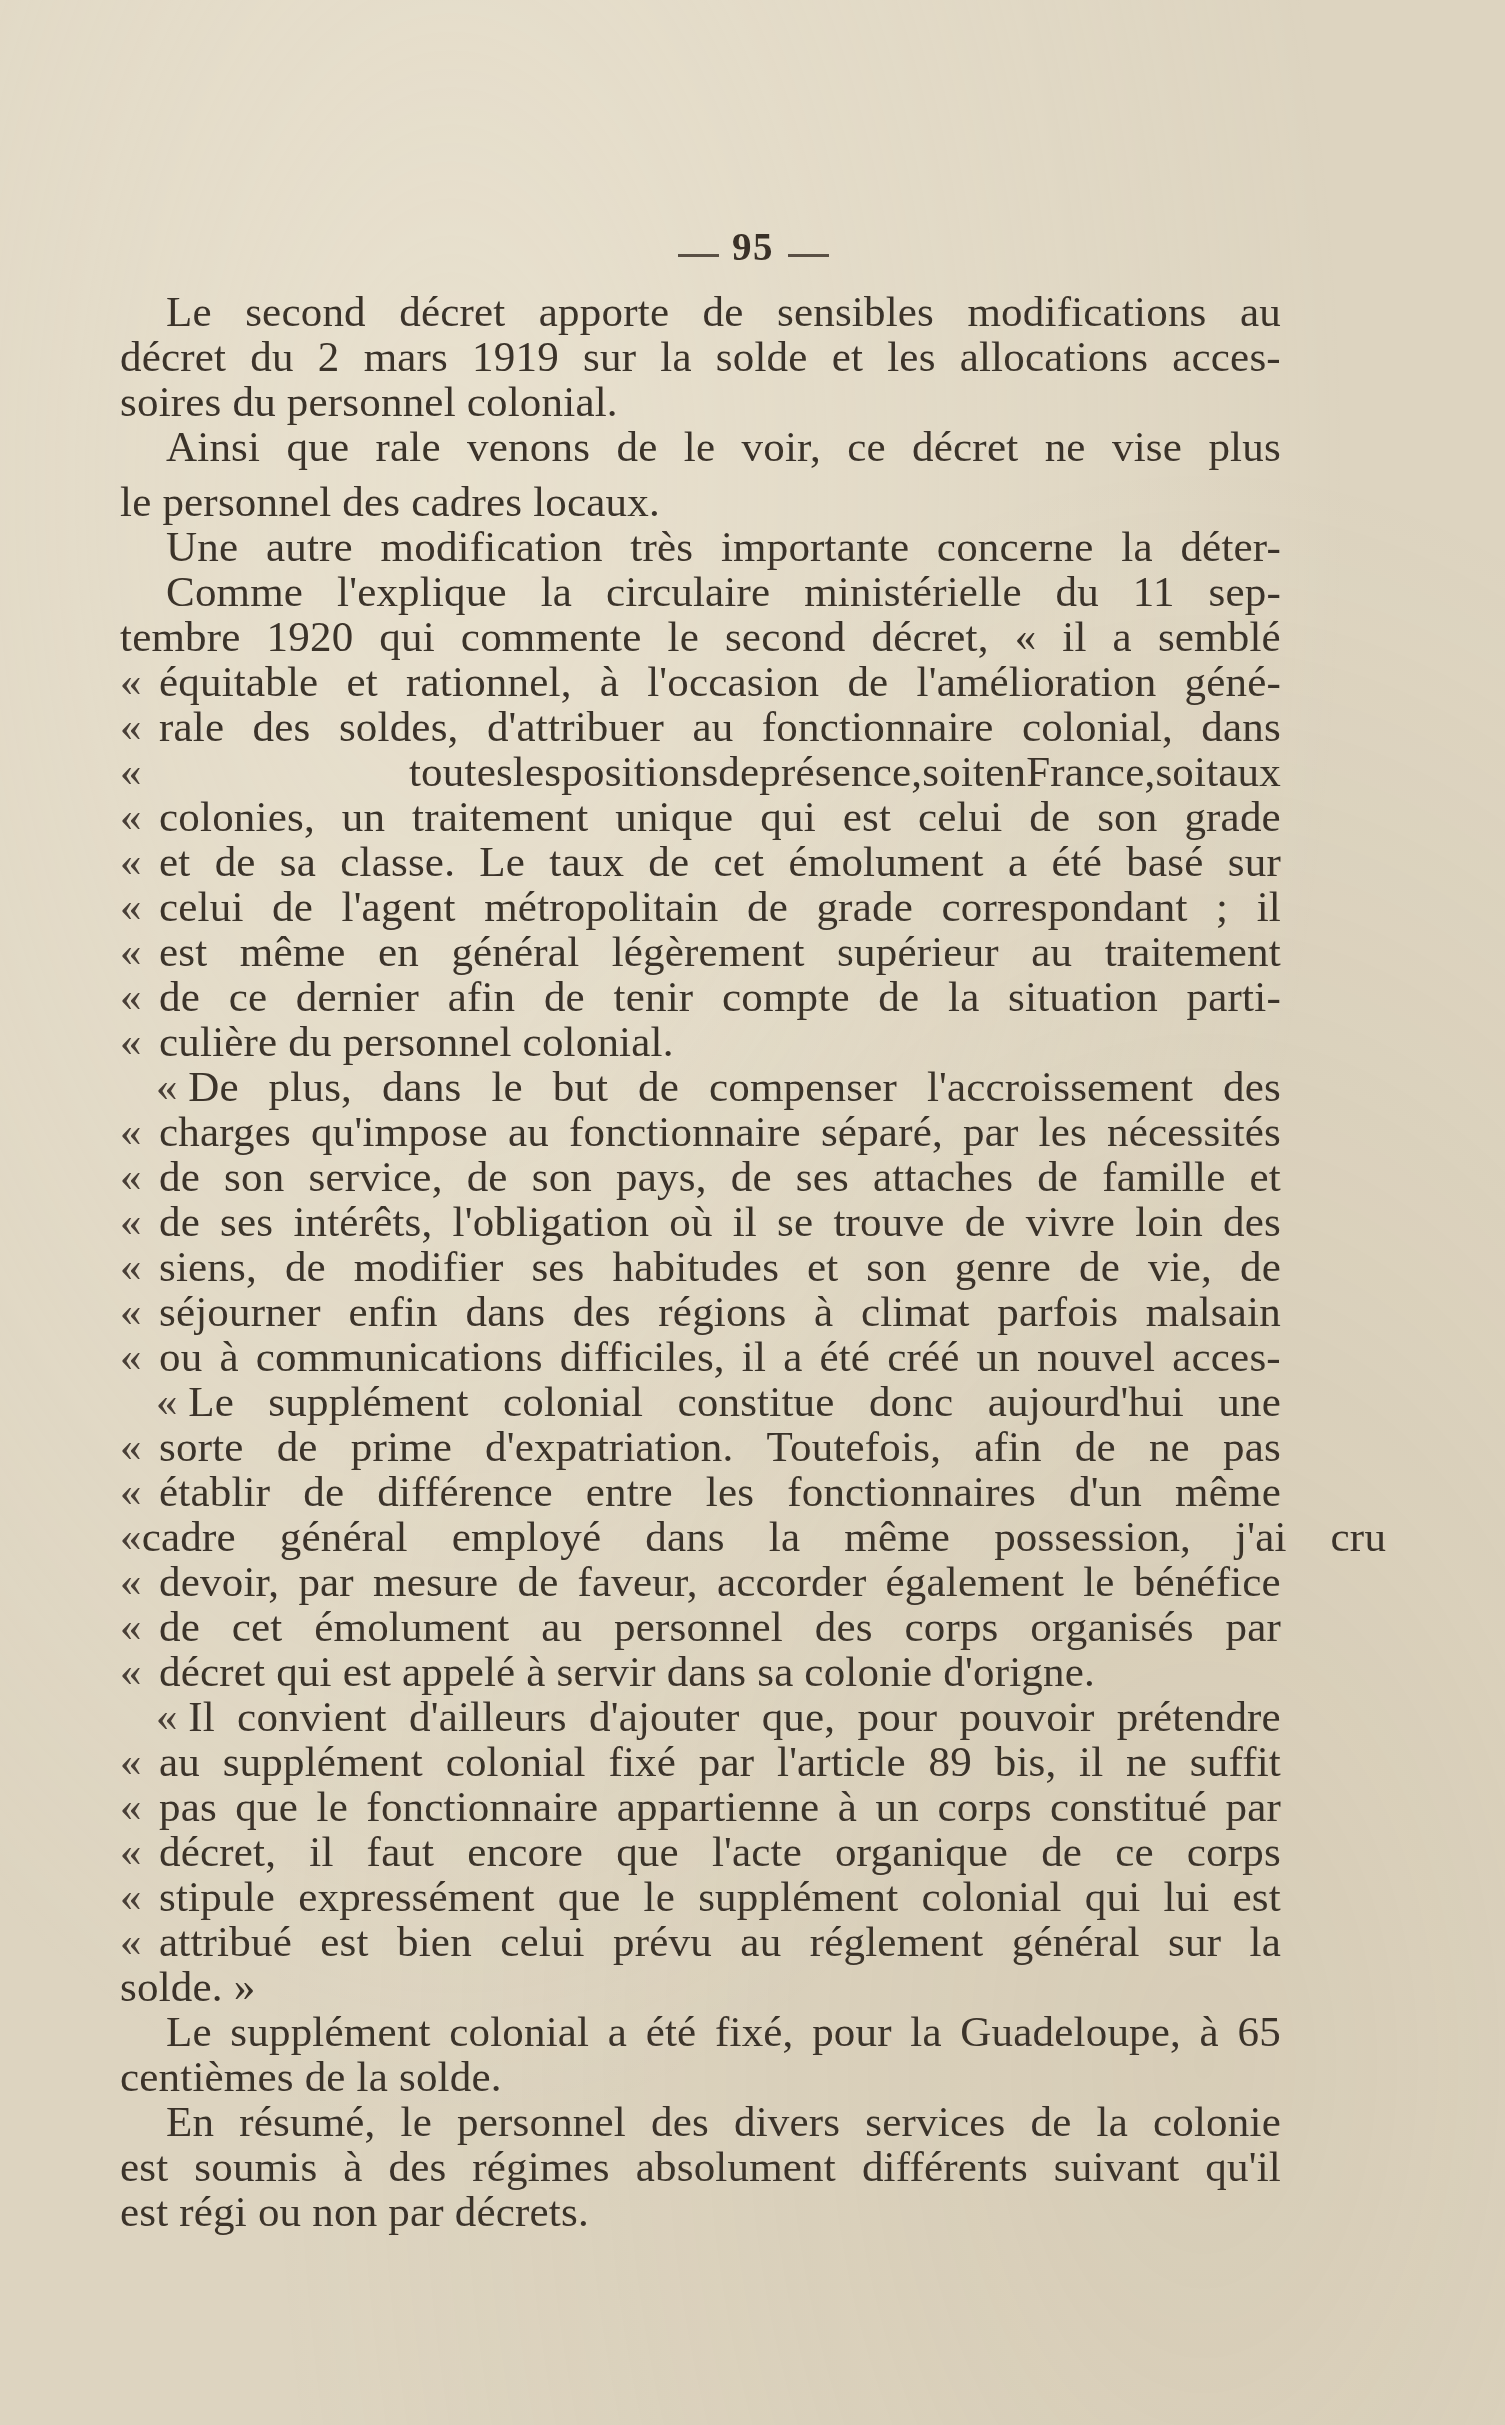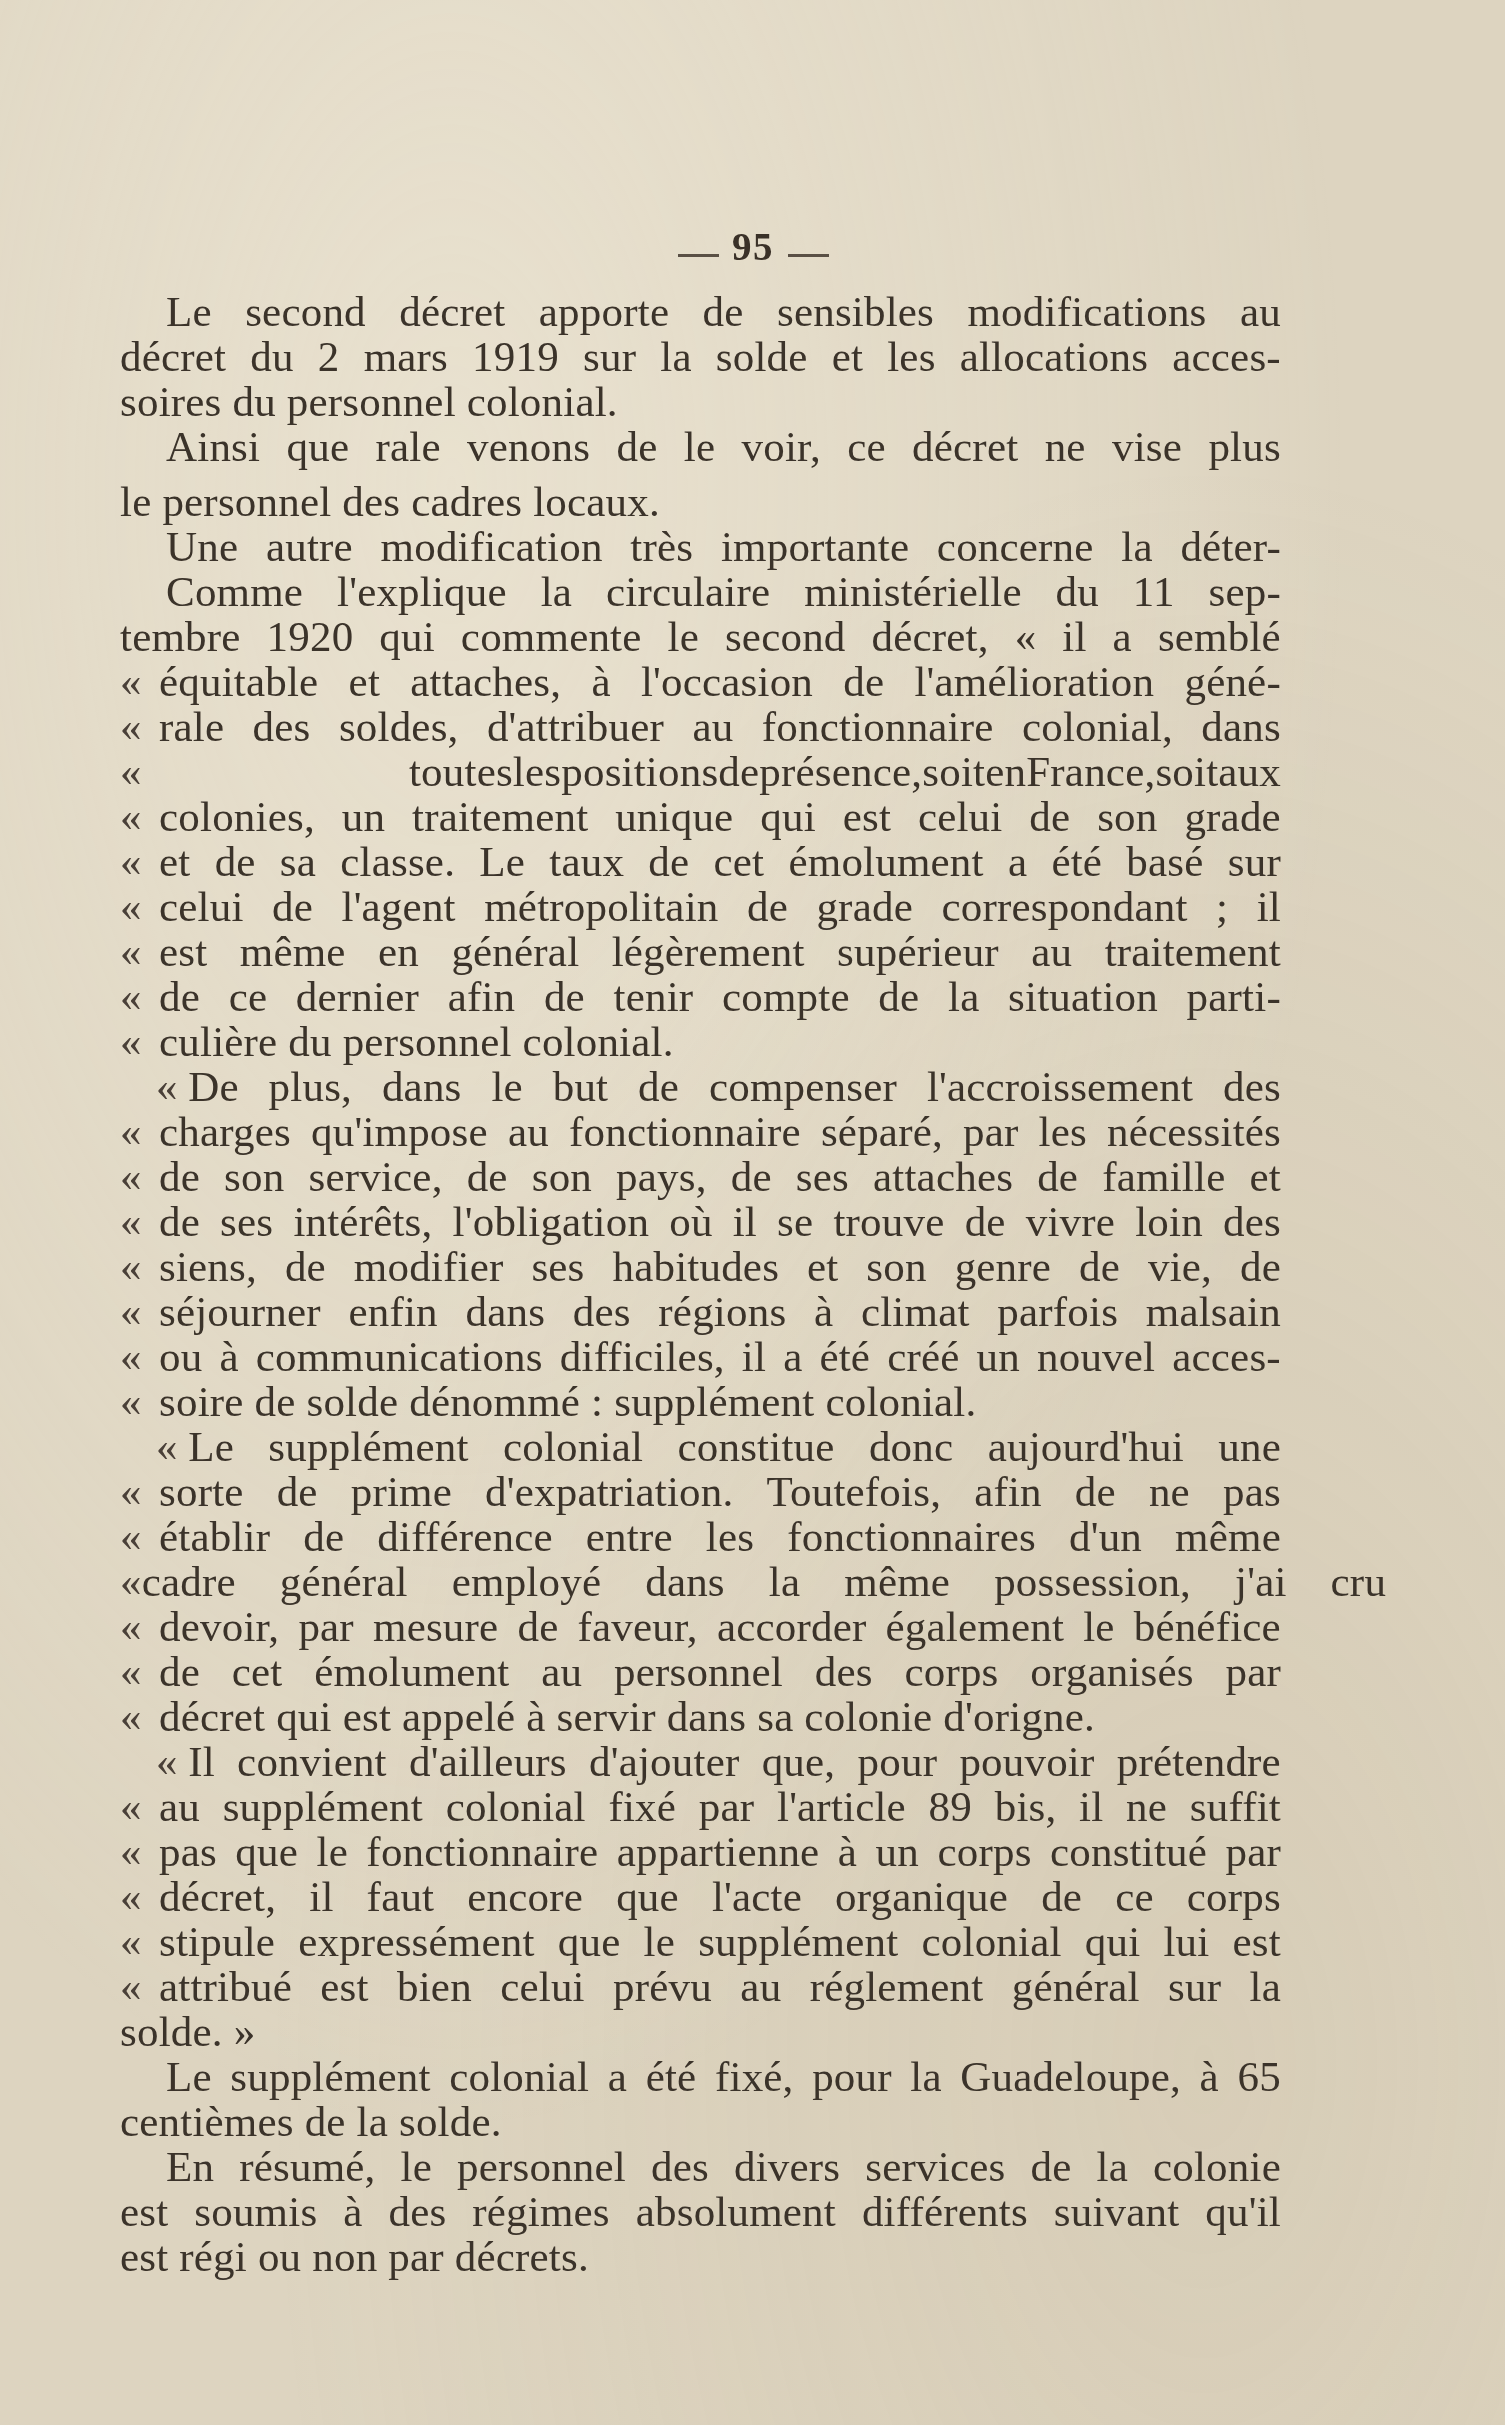--- a/index.html
+++ b/index.html
@@ -168,21 +168,21 @@
           <span>il</span>
           <span>a</span>
           <span>semblé</span>
         </span>
       </div>
     <div class="line" style="display: flex; align-items: baseline;">
         <span class="q">«</span>
         <span style="display: flex; flex: 1 1 0%; justify-content: space-between;">
           <span>équitable</span>
           <span>et</span>
-          <span>attaches,</span>
+          <span>rationnel,</span>
           <span>à</span>
           <span>l'occasion</span>
           <span>de</span>
           <span>l'amélioration</span>
           <span>géné-</span>
         </span>
       </div>
     <div class="line" style="display: flex; align-items: baseline;">
         <span class="q">«</span>
         <span style="display: flex; flex: 1 1 0%; justify-content: space-between;">
@@ -388,21 +388,20 @@
           <span>difficiles,</span>
           <span>il</span>
           <span>a</span>
           <span>été</span>
           <span>créé</span>
           <span>un</span>
           <span>nouvel</span>
           <span>acces-</span>
         </span>
       </div>
-    <div class="line last" style="text-align: left; text-align-last: left;"><span class="q">«</span><span>soire de solde dénommé : supplément colonial.</span></div>
     <div class="line" style="display: flex; align-items: baseline;">
         <span class="q" style="width: auto; margin-left: 36px; margin-right: 10.5px;">«</span>
         <span style="display: flex; flex: 1 1 0%; justify-content: space-between;">
           <span>Le</span>
           <span>supplément</span>
           <span>colonial</span>
           <span>constitue</span>
           <span>donc</span>
           <span>aujourd'hui</span>
           <span>une</span>

